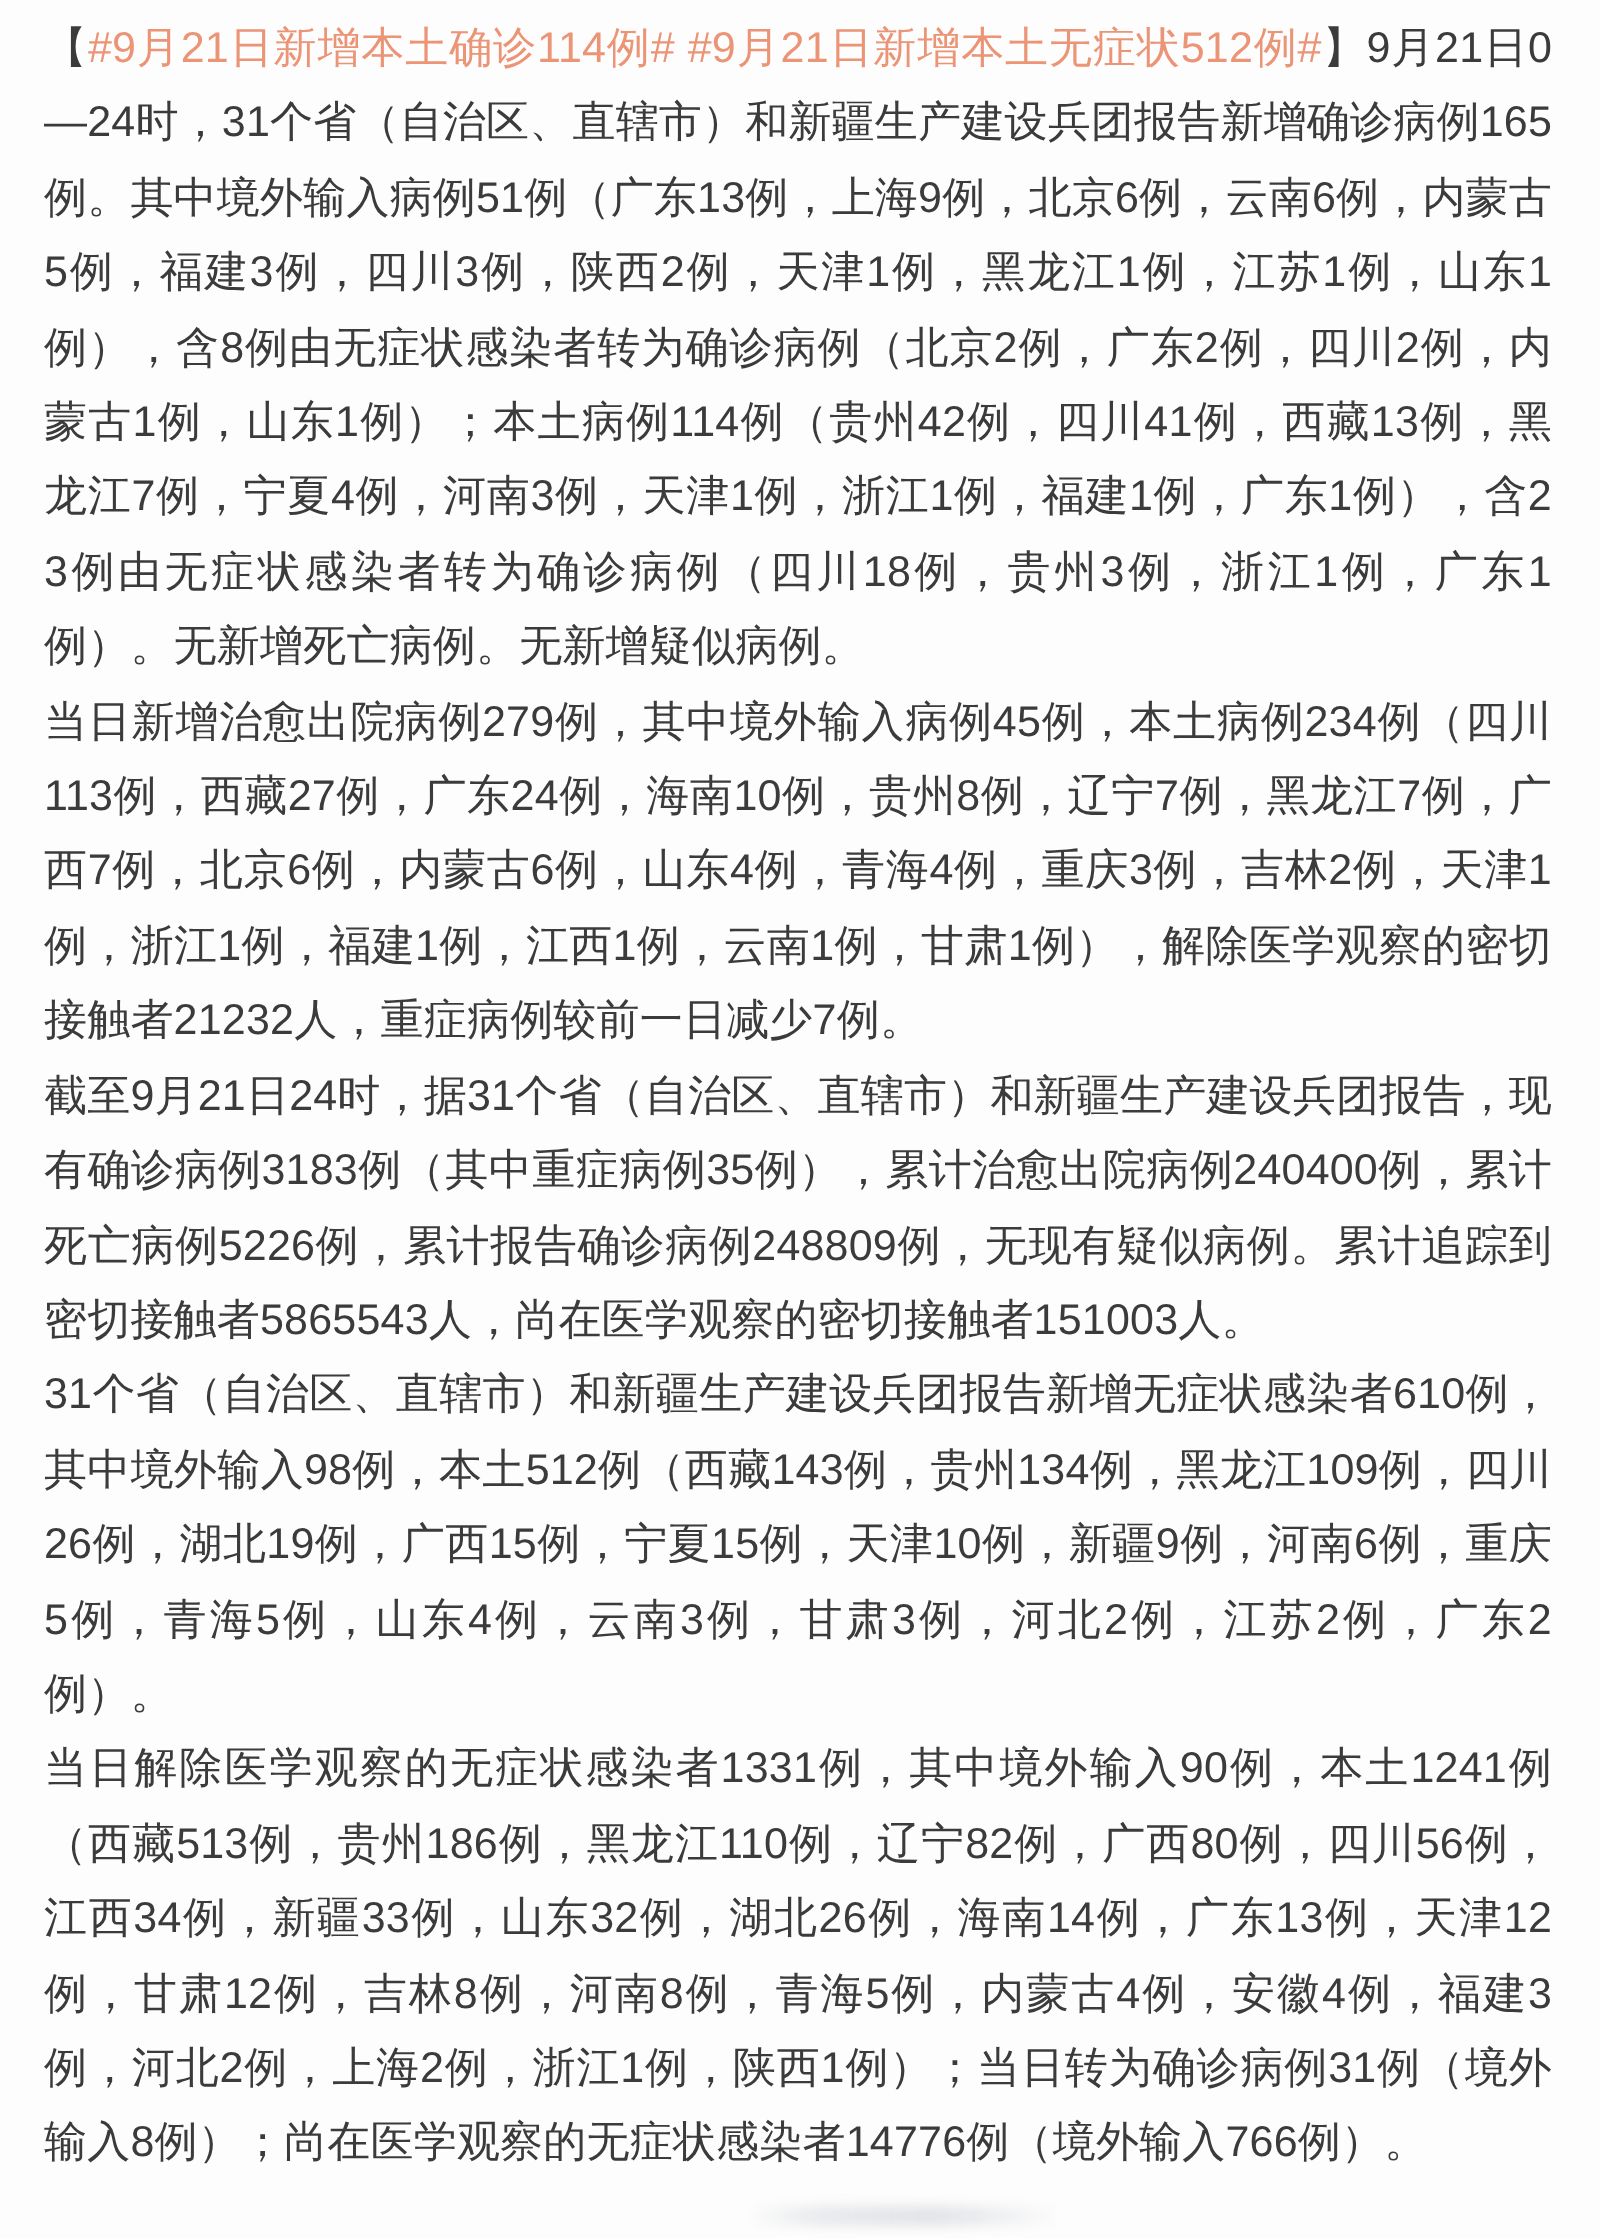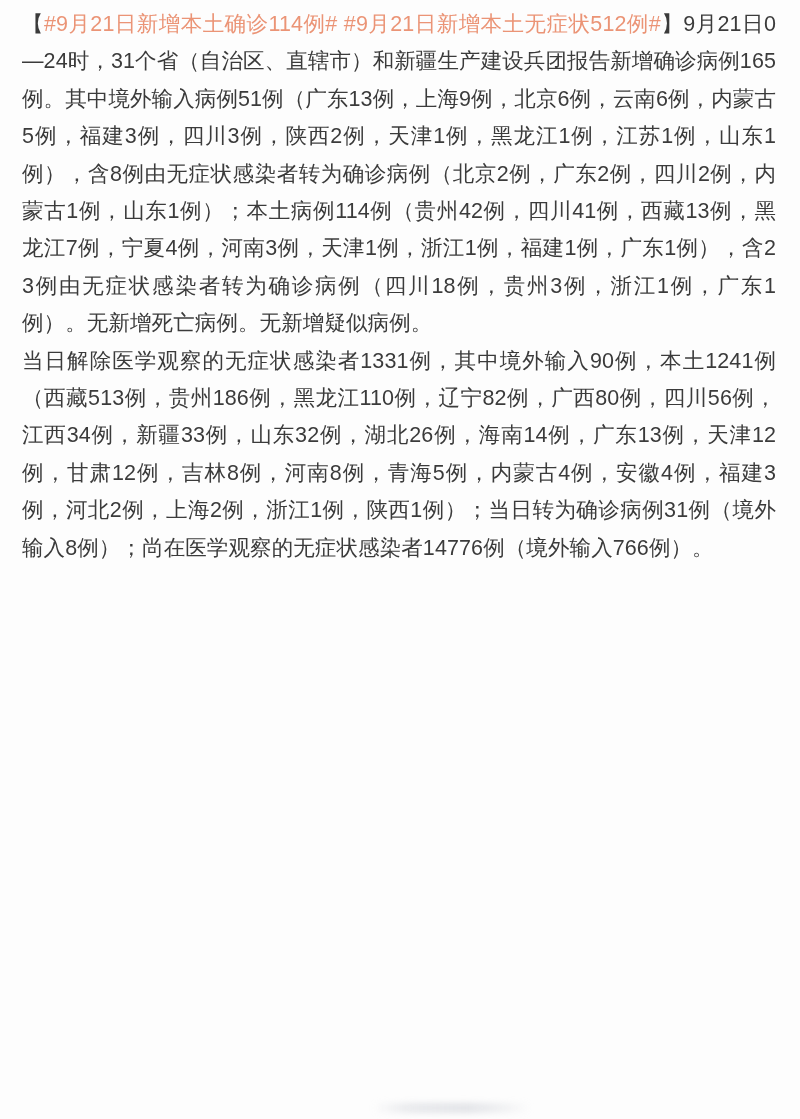--- a/index.html
+++ b/index.html
@@ -62,23 +62,26 @@
 </style>
 </head>
 <body>
 
 <div id="post">
 
   <div class="body-text">
 
     <p class="para"><span>【</span><span class="hashtag">#9月21日新增本土确诊114例#</span><span> </span><span class="hashtag">#9月21日新增本土无症状512例#</span><span>】</span><span>9月21日0—24时，31个省（自治区、直辖市）和新疆生产建设兵团报告新增确诊病例165例。其中境外输入病例51例（广东13例，上海9例，北京6例，云南6例，内蒙古5例，福建3例，四川3例，陕西2例，天津1例，黑龙江1例，江苏1例，山东1例），含8例由无症状感染者转为确诊病例（北京2例，广东2例，四川2例，内蒙古1例，山东1例）；本土病例114例（贵州42例，四川41例，西藏13例，黑龙江7例，宁夏4例，河南3例，天津1例，浙江1例，福建1例，广东1例），含23例由无症状感染者转为确诊病例（四川18例，贵州3例，浙江1例，广东1例）。无新增死亡病例。无新增疑似病例。</span></p>
 
+    <p class="para">当日新增治愈出院病例279例，其中境外输入病例45例，本土病例234例（四川113例，西藏27例，广东24例，海南10例，贵州8例，辽宁7例，黑龙江7例，广西7例，北京6例，内蒙古6例，山东4例，青海4例，重庆3例，吉林2例，天津1例，浙江1例，福建1例，江西1例，云南1例，甘肃1例），解除医学观察的密切接触者21232人，重症病例较前一日减少7例。</p>
 
 
+    <p class="para">截至9月21日24时，据31个省（自治区、直辖市）和新疆生产建设兵团报告，现有确诊病例3183例（其中重症病例35例），累计治愈出院病例240400例，累计死亡病例5226例，累计报告确诊病例248809例，无现有疑似病例。累计追踪到密切接触者5865543人，尚在医学观察的密切接触者151003人。</p>
 
+    <p class="para">31个省（自治区、直辖市）和新疆生产建设兵团报告新增无症状感染者610例，其中境外输入98例，本土512例（西藏143例，贵州134例，黑龙江109例，四川26例，湖北19例，广西15例，宁夏15例，天津10例，新疆9例，河南6例，重庆5例，青海5例，山东4例，云南3例，甘肃3例，河北2例，江苏2例，广东2例）。</p>
 
     <p class="para">当日解除医学观察的无症状感染者1331例，其中境外输入90例，本土1241例（西藏513例，贵州186例，黑龙江110例，辽宁82例，广西80例，四川56例，江西34例，新疆33例，山东32例，湖北26例，海南14例，广东13例，天津12例，甘肃12例，吉林8例，河南8例，青海5例，内蒙古4例，安徽4例，福建3例，河北2例，上海2例，浙江1例，陕西1例）；当日转为确诊病例31例（境外输入8例）；尚在医学观察的无症状感染者14776例（境外输入766例）。</p>
 
   </div>
 
   <div class="redacted-shadow"></div>
 
 </div>
 
 </body></html>

